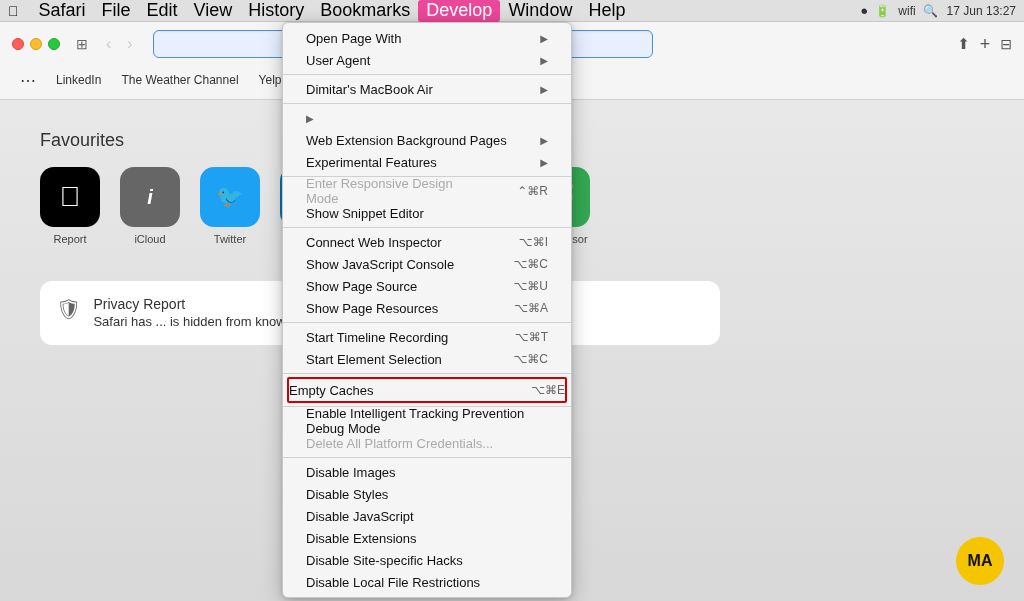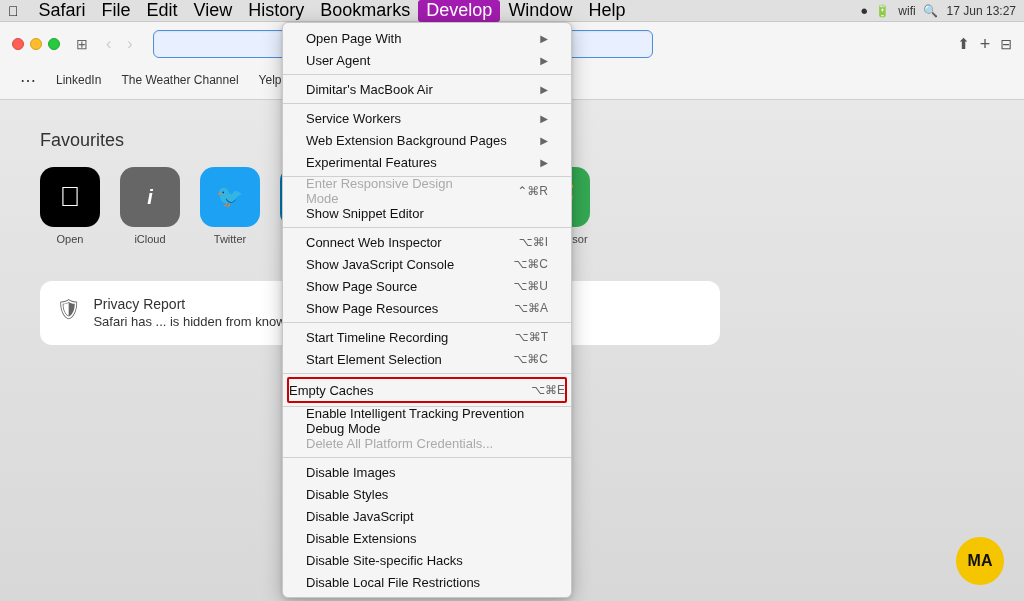--- a/index.html
+++ b/index.html
@@ -32,21 +32,21 @@
     .menubar-item {
       padding: 0 8px;
       height: 22px;
       display: flex;
       align-items: center;
       color: #000;
       font-size: 18px;
       cursor: pointer;
     }
     .menubar-item.active {
-      background: #a21caf;
+      background: #ec4899;
       color: white;
       border-radius: 3px;
       text-align: center;
     }
     .menubar-right {
       margin-left: auto;
       display: flex;
       align-items: center;
       gap: 8px;
       font-size: 12px;
@@ -334,21 +334,21 @@
 </div>
 
 <div class="main-content">
   <div class="new-tab-page">
     <div class="favourites-section">
       <div class="section-title">Favourites</div>
       <div class="favourites-grid">
 
         <div class="fav-item">
           <div class="fav-icon" style="background:#000; font-size:28px;"></div>
-          <span class="fav-label">Open</span>
+          <span class="fav-label">Report</span>
         </div>
 
         <div class="fav-item">
           <div class="fav-icon" style="background:#666; font-style:italic; font-size:20px;">i</div>
           <span class="fav-label">iCloud</span>
         </div>
 
         <div class="fav-item">
           <div class="fav-icon" style="background:#1da1f2; font-size:22px;">🐦</div>
           <span class="fav-label">Twitter</span>
@@ -397,21 +397,20 @@
     <span class="menu-item-label">User Agent</span>
     <span class="menu-item-arrow">▶</span>
   </div>
   <div class="menu-separator"></div>
   <div class="menu-item">
     <span class="menu-item-label">Dimitar's MacBook Air</span>
     <span class="menu-item-arrow">▶</span>
   </div>
   <div class="menu-separator"></div>
   <div class="menu-item">
-    <span class="menu-item-label">Service Workers</span>
     <span class="menu-item-arrow">▶</span>
   </div>
   <div class="menu-item">
     <span class="menu-item-label">Web Extension Background Pages</span>
     <span class="menu-item-arrow">▶</span>
   </div>
   <div class="menu-item">
     <span class="menu-item-label">Experimental Features</span>
     <span class="menu-item-arrow">▶</span>
   </div>

